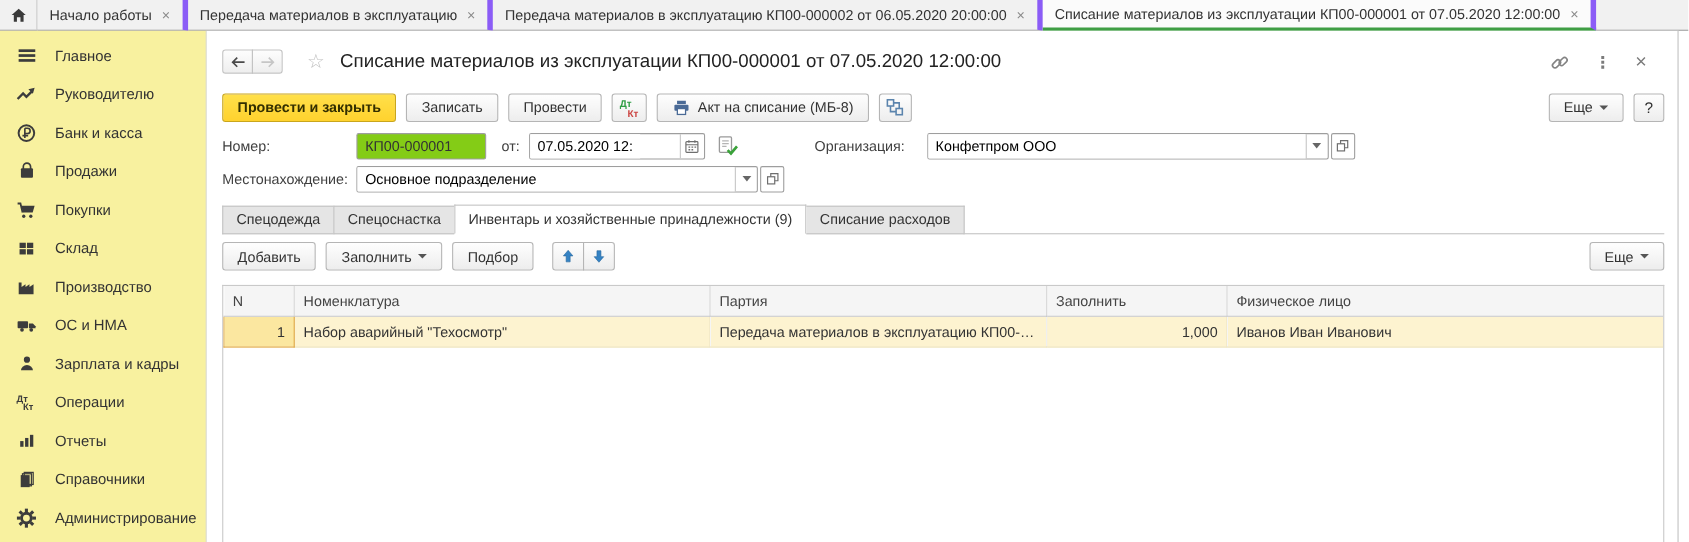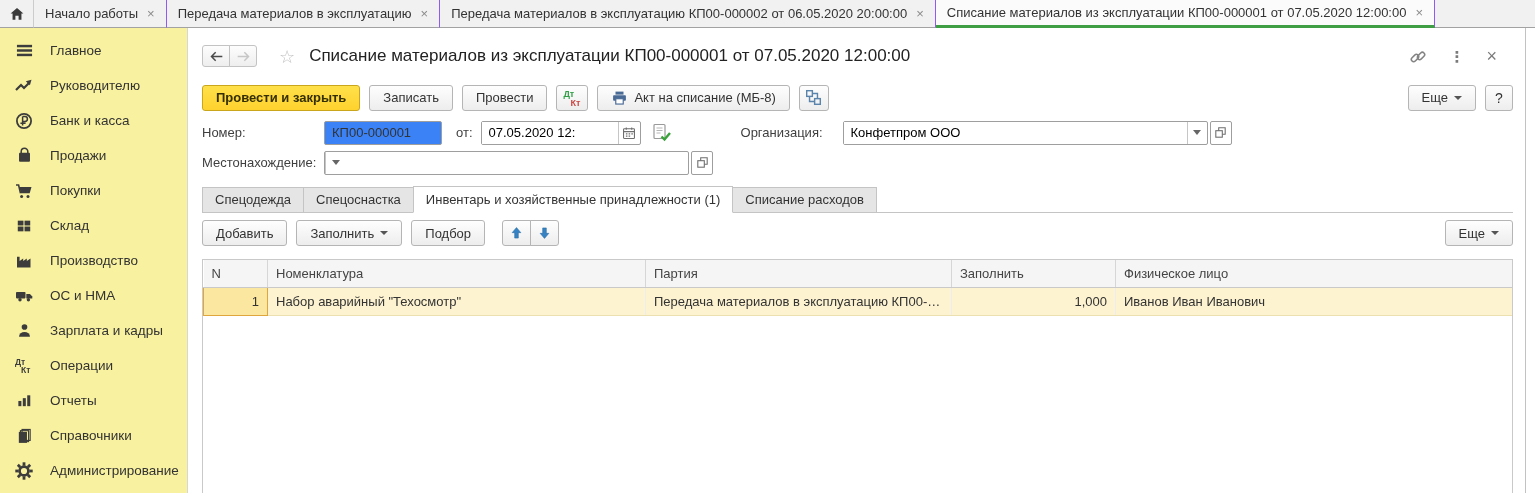--- a/index.html
+++ b/index.html
@@ -4,21 +4,21 @@
 <style>
   * { margin:0; padding:0; box-sizing:border-box; }
   html,body { width:1535px; height:493px; overflow:hidden; background:#fff;
     font-family:"Liberation Sans","DejaVu Sans",sans-serif; font-size:13px; color:#333; }
 
   
   .tabbar { display:flex; height:28px; background:#f1f1f1; align-items:stretch; }
   .tabbar > * { border-bottom:1px solid #a2a2a2; }
   .home-tab { width:34px; display:flex; align-items:center; justify-content:center;
     border-right:1px solid #cccccc; cursor:pointer; }
-  .wtab { display:flex; align-items:center; padding:0 11px; border-right:1px solid #8b5cf6;
+  .wtab { display:flex; align-items:center; padding:0 11px; border-right:5px solid #8b5cf6;
     white-space:nowrap; cursor:pointer; color:#333; }
   .wtab-close { margin-left:9px; color:#8a8a8a; font-size:13px; line-height:1; cursor:pointer; }
   .wtab.active { background:#fbfbfb; border-bottom:3px solid #3f9e44; }
   .tab-filler { flex:1; }
 
   
   .app { display:flex; height:465px; }
   .sidebar { width:188px; background:#f8f19f; border-right:1px solid #d6d6d6; padding-top:5px; }
   .side-item { height:35px; display:flex; align-items:center; padding-left:13px; cursor:pointer; }
   .side-icon { width:22px; height:20px; display:flex; align-items:center; justify-content:center;
@@ -61,21 +61,21 @@
   .help-btn { width:28px; justify-content:center; font-size:14px; }
 
   
   .form-row { display:flex; align-items:center; height:25px; }
   .form-row.r1 { margin-top:9px; }
   .form-row.r2 { margin-top:5px; }
   .flabel { color:#3f3f3f; }
   .w-num-label { width:122px; }
   .num-input { width:118px; }
   input.tinput { height:24px; border:1px solid #9e9e9e; border-radius:2px; padding:0 7px;
-    font-size:13px; color:#333; font-family:inherit; background:#3b82f6; }
+    font-size:13px; color:#333; font-family:inherit; background:#84cc16; }
   .ot-label { margin-left:14px; margin-right:8px; }
   .field { display:flex; height:24px; border:1px solid #9e9e9e; border-radius:2px; background:#fff; }
   .field input { border:none; outline:none; height:22px; padding:0 7px; font-size:13px; font-family:inherit; flex:1; min-width:0; }
   .date-field { width:160px;gap:36px; }
   .cal-btn { width:22px; border-left:1px solid #c6c6c6; display:flex; align-items:center; justify-content:center; cursor:pointer; }
   .doc-check { margin-left:10px; cursor:pointer; display:flex; align-items:center; }
   .org-label { margin-left:70px; margin-right:20px; }
   .combo { width:365px; }
   .combo-arrow-btn { width:20px; border-left:1px solid #c6c6c6; display:flex; align-items:center; justify-content:center; cursor:pointer; }
   .tri-down { width:0; height:0; border-left:4px solid transparent; border-right:4px solid transparent; border-top:5px solid #666; }
@@ -394,36 +394,37 @@
         <svg width="13" height="13" viewBox="0 0 18 18" fill="none" stroke="#6e6e6e" stroke-width="1.5">
             <rect x="2.5" y="6.5" width="9" height="9"></rect>
             <path d="M6.5 6.5 V2.5 H15.5 V11.5 H11.5"></path>
           </svg>
       </span>
     </div>
 
     <div class="form-row r2">
       <span class="flabel w-loc-label">Местонахождение:</span>
       <div class="field combo">
+        <input readonly="" value="Основное подразделение" style="">
         <span class="combo-arrow-btn">
             <span class="tri-down"></span>
           </span>
       </div>
       <span class="open-btn">
         <svg width="13" height="13" viewBox="0 0 18 18" fill="none" stroke="#6e6e6e" stroke-width="1.5">
             <rect x="2.5" y="6.5" width="9" height="9"></rect>
             <path d="M6.5 6.5 V2.5 H15.5 V11.5 H11.5"></path>
           </svg>
       </span>
     </div>
 
     <div class="page-tabs">
       <div class="ptab"><span>Спецодежда</span></div>
       <div class="ptab"><span>Спецоснастка</span></div>
-      <div class="ptab active"><span>Инвентарь и хозяйственные принадлежности (1)</span></div>
+      <div class="ptab active"><span>Инвентарь и хозяйственные принадлежности (9)</span></div>
       <div class="ptab last"><span>Списание расходов</span></div>
       <div class="ptab-filler"></div>
     </div>
 
     <div class="grid-toolbar">
       <button class="btn">
         <span>Добавить</span>
       </button>
       <button class="btn">
         <span>Заполнить</span>

